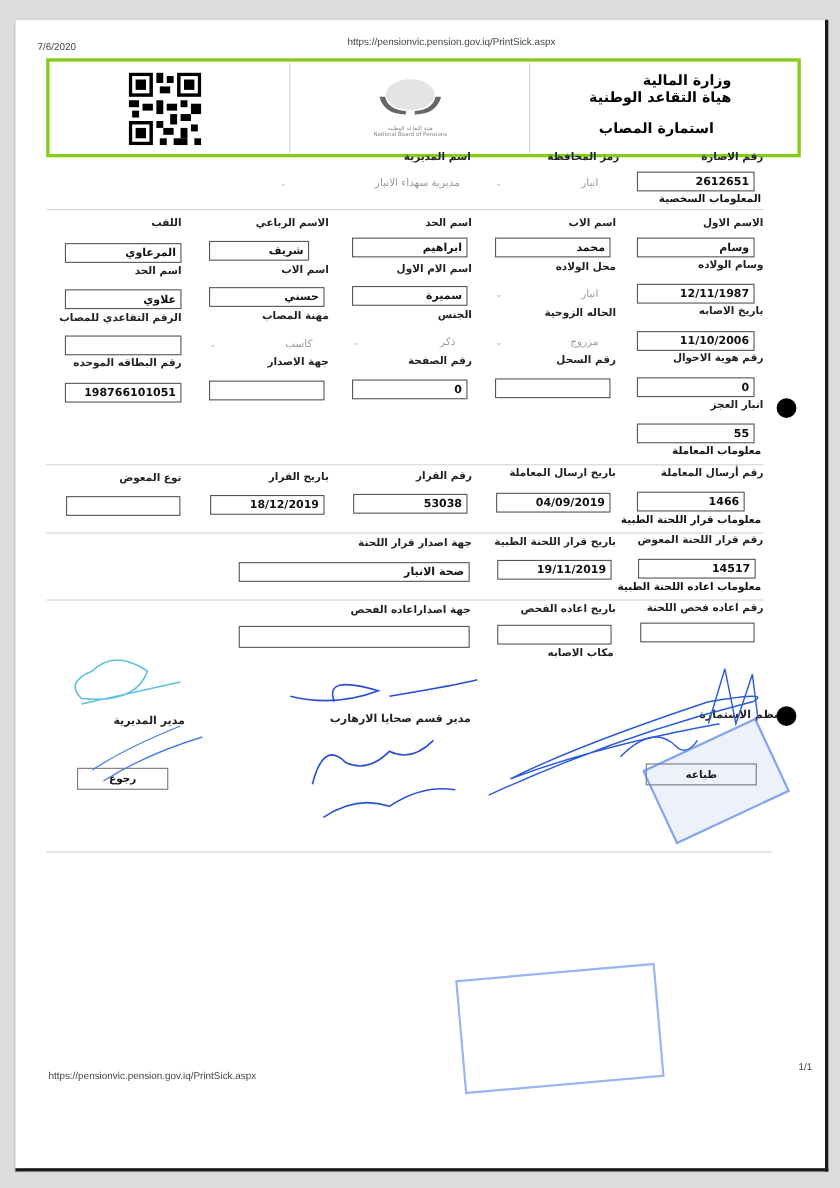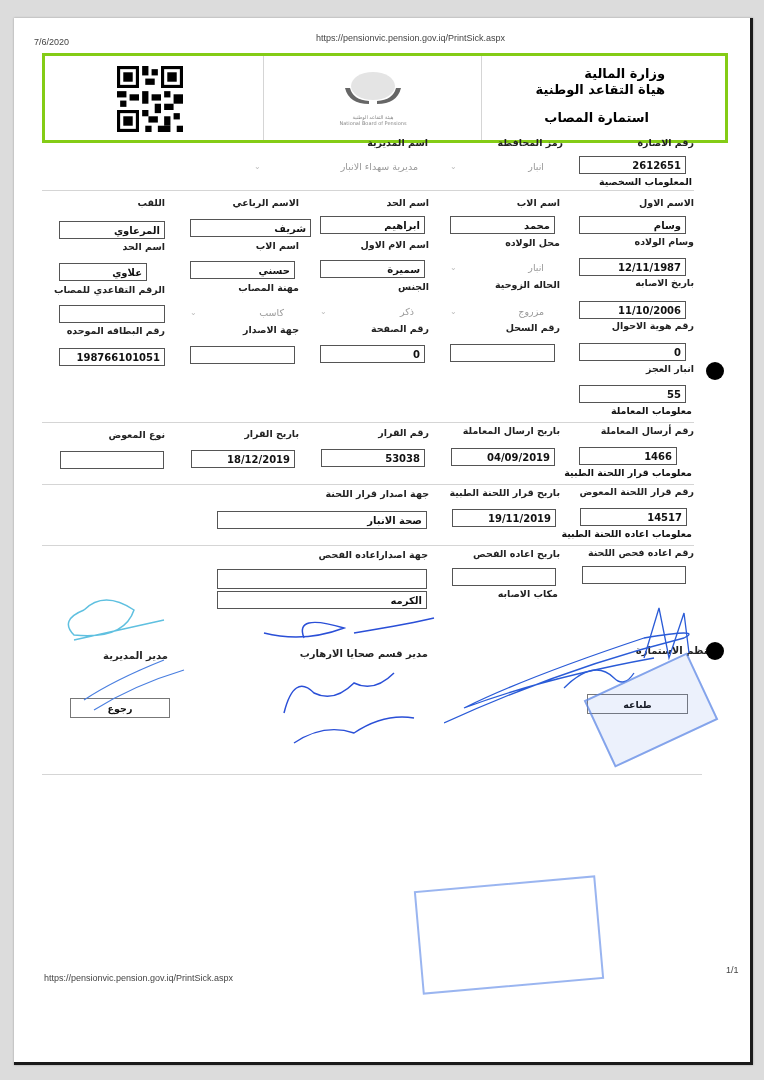--- a/index.html
+++ b/index.html
@@ -116,37 +116,37 @@
 
   <div class="lbl" style="right:56px;top:179px;">الاسم الاول</div>
   <div class="lbl" style="right:190px;top:179px;">اسم الاب</div>
   <div class="lbl" style="right:321px;top:179px;">اسم الحد</div>
   <div class="lbl" style="right:451px;top:179px;">الاسم الرباعي</div>
   <div class="lbl" style="right:585px;top:179px;">اللقب</div>
 
   <div class="box" style="left:565px;top:198px;width:107px;">وسام</div>
   <div class="box" style="left:436px;top:198px;width:105px;">محمد</div>
   <div class="box" style="left:306px;top:198px;width:105px;">ابراهيم</div>
-  <div class="box" style="left:176px;top:201px;width:121px;">شريف</div>
+  <div class="box" style="left:176px;top:201px;width:91px;">شريف</div>
   <div class="box" style="left:45px;top:203px;width:106px;">المرعاوي</div>
 
   <div class="lbl" style="right:56px;top:218px;">وسام الولاده</div>
   <div class="lbl" style="right:190px;top:219px;">محل الولاده</div>
   <div class="lbl" style="right:321px;top:221px;">اسم الام الاول</div>
   <div class="lbl" style="right:451px;top:222px;">اسم الاب</div>
   <div class="lbl" style="right:585px;top:223px;">اسم الحد</div>
 
   <div class="box" style="left:565px;top:240px;width:107px;">12/11/1987</div>
   <div class="sel" style="left:436px;top:241px;width:100px;">
       <span class="chev">⌄</span>
       <span style="position:absolute;right:6px;">انبار</span>
     </div>
   <div class="box" style="left:306px;top:242px;width:105px;">سميرة</div>
   <div class="box" style="left:176px;top:243px;width:105px;">حسني</div>
-  <div class="box" style="left:45px;top:245px;width:88px;">علاوي</div>
+  <div class="box" style="left:45px;top:245px;width:106px;">علاوي</div>
 
   <div class="lbl" style="right:56px;top:259px;margin-left:40px;">باريخ الاصابه</div>
   <div class="lbl" style="right:190px;top:261px;">الحاله الزوحية</div>
   <div class="lbl" style="right:321px;top:263px;">الجنس</div>
   <div class="lbl" style="right:451px;top:264px;">مهنة المصاب</div>
   <div class="lbl" style="right:585px;top:266px;">الرقم التقاعدي للمصاب</div>
 
   <div class="box" style="left:565px;top:283px;width:107px;">11/10/2006</div>
   <div class="sel" style="left:436px;top:285px;width:100px;">
       <span class="chev">⌄</span>
@@ -201,27 +201,26 @@
   <div class="sec" style="right:58px;top:510px;">معلوماب اعاده اللحنة الطبية</div>
   <div class="hr" style="left:28px;top:527px;width:652px;"></div>
 
   <div class="lbl" style="right:56px;top:529px;">رقم اعاده فحص اللحنة</div>
   <div class="lbl" style="right:190px;top:530px;">باريح اعاده الفحص</div>
   <div class="lbl" style="right:322px;top:531px;">جهة اصداراعاده الفحص</div>
   <div class="box" style="left:568px;top:548px;width:104px;"></div>
   <div class="box" style="left:438px;top:550px;width:104px;"></div>
   <div class="box" style="left:203px;top:551px;width:210px;height:20px;"></div>
   <div class="lbl" style="right:192px;top:570px;">مكاب الاصابه</div>
-  <div class="box" style="left:203px;top:573px;width:210px;">الكرمه</div>
 
   <div class="lbl" style="right:36px;top:627px;font-size:10px;">منظم الاستمارة</div>
   <div class="lbl" style="right:322px;top:630px;font-size:10px;">مدير قسم صحايا الارهارب</div>
   <div class="lbl" style="right:582px;top:632px;font-size:10px;">مدير المديرية</div>
   <div class="btn" style="left:573px;top:676px;width:101px;">طباعه</div>
-  <div class="btn" style="left:56px;top:680px;width:100px;">رجوع</div>
+  <div class="btn" style="left:56px;top:680px;width:83px;">رجوع</div>
   <div class="hr" style="left:28px;top:756px;width:660px;"></div>
 
   <svg class="abs" style="left:40px;top:572px;" width="140" height="140" viewBox="0 0 140 140">
     <path d="M30 20 Q50 0 80 20 Q70 50 20 45 Q5 30 30 20 M20 50 L110 30" stroke="#5fc0e0" stroke-width="1.5" fill="none"></path>
     <path d="M30 110 Q60 90 110 70 M40 120 Q80 95 130 80" stroke="#4a7fe0" stroke-width="1.2" fill="none"></path>
   </svg>
   <svg class="abs" style="left:240px;top:595px;" width="190" height="140" viewBox="0 0 190 140">
     <path d="M10 20 Q50 30 90 15 Q40 0 50 25 M100 20 Q160 10 180 5" stroke="#2a4fd7" stroke-width="1.5" fill="none"></path>
     <path d="M30 100 Q40 60 60 80 Q80 90 100 70 Q120 80 140 60" stroke="#2a4fd7" stroke-width="1.5" fill="none"></path>
     <path d="M40 130 Q70 110 100 120 Q130 100 160 105" stroke="#2a4fd7" stroke-width="1.4" fill="none"></path>

